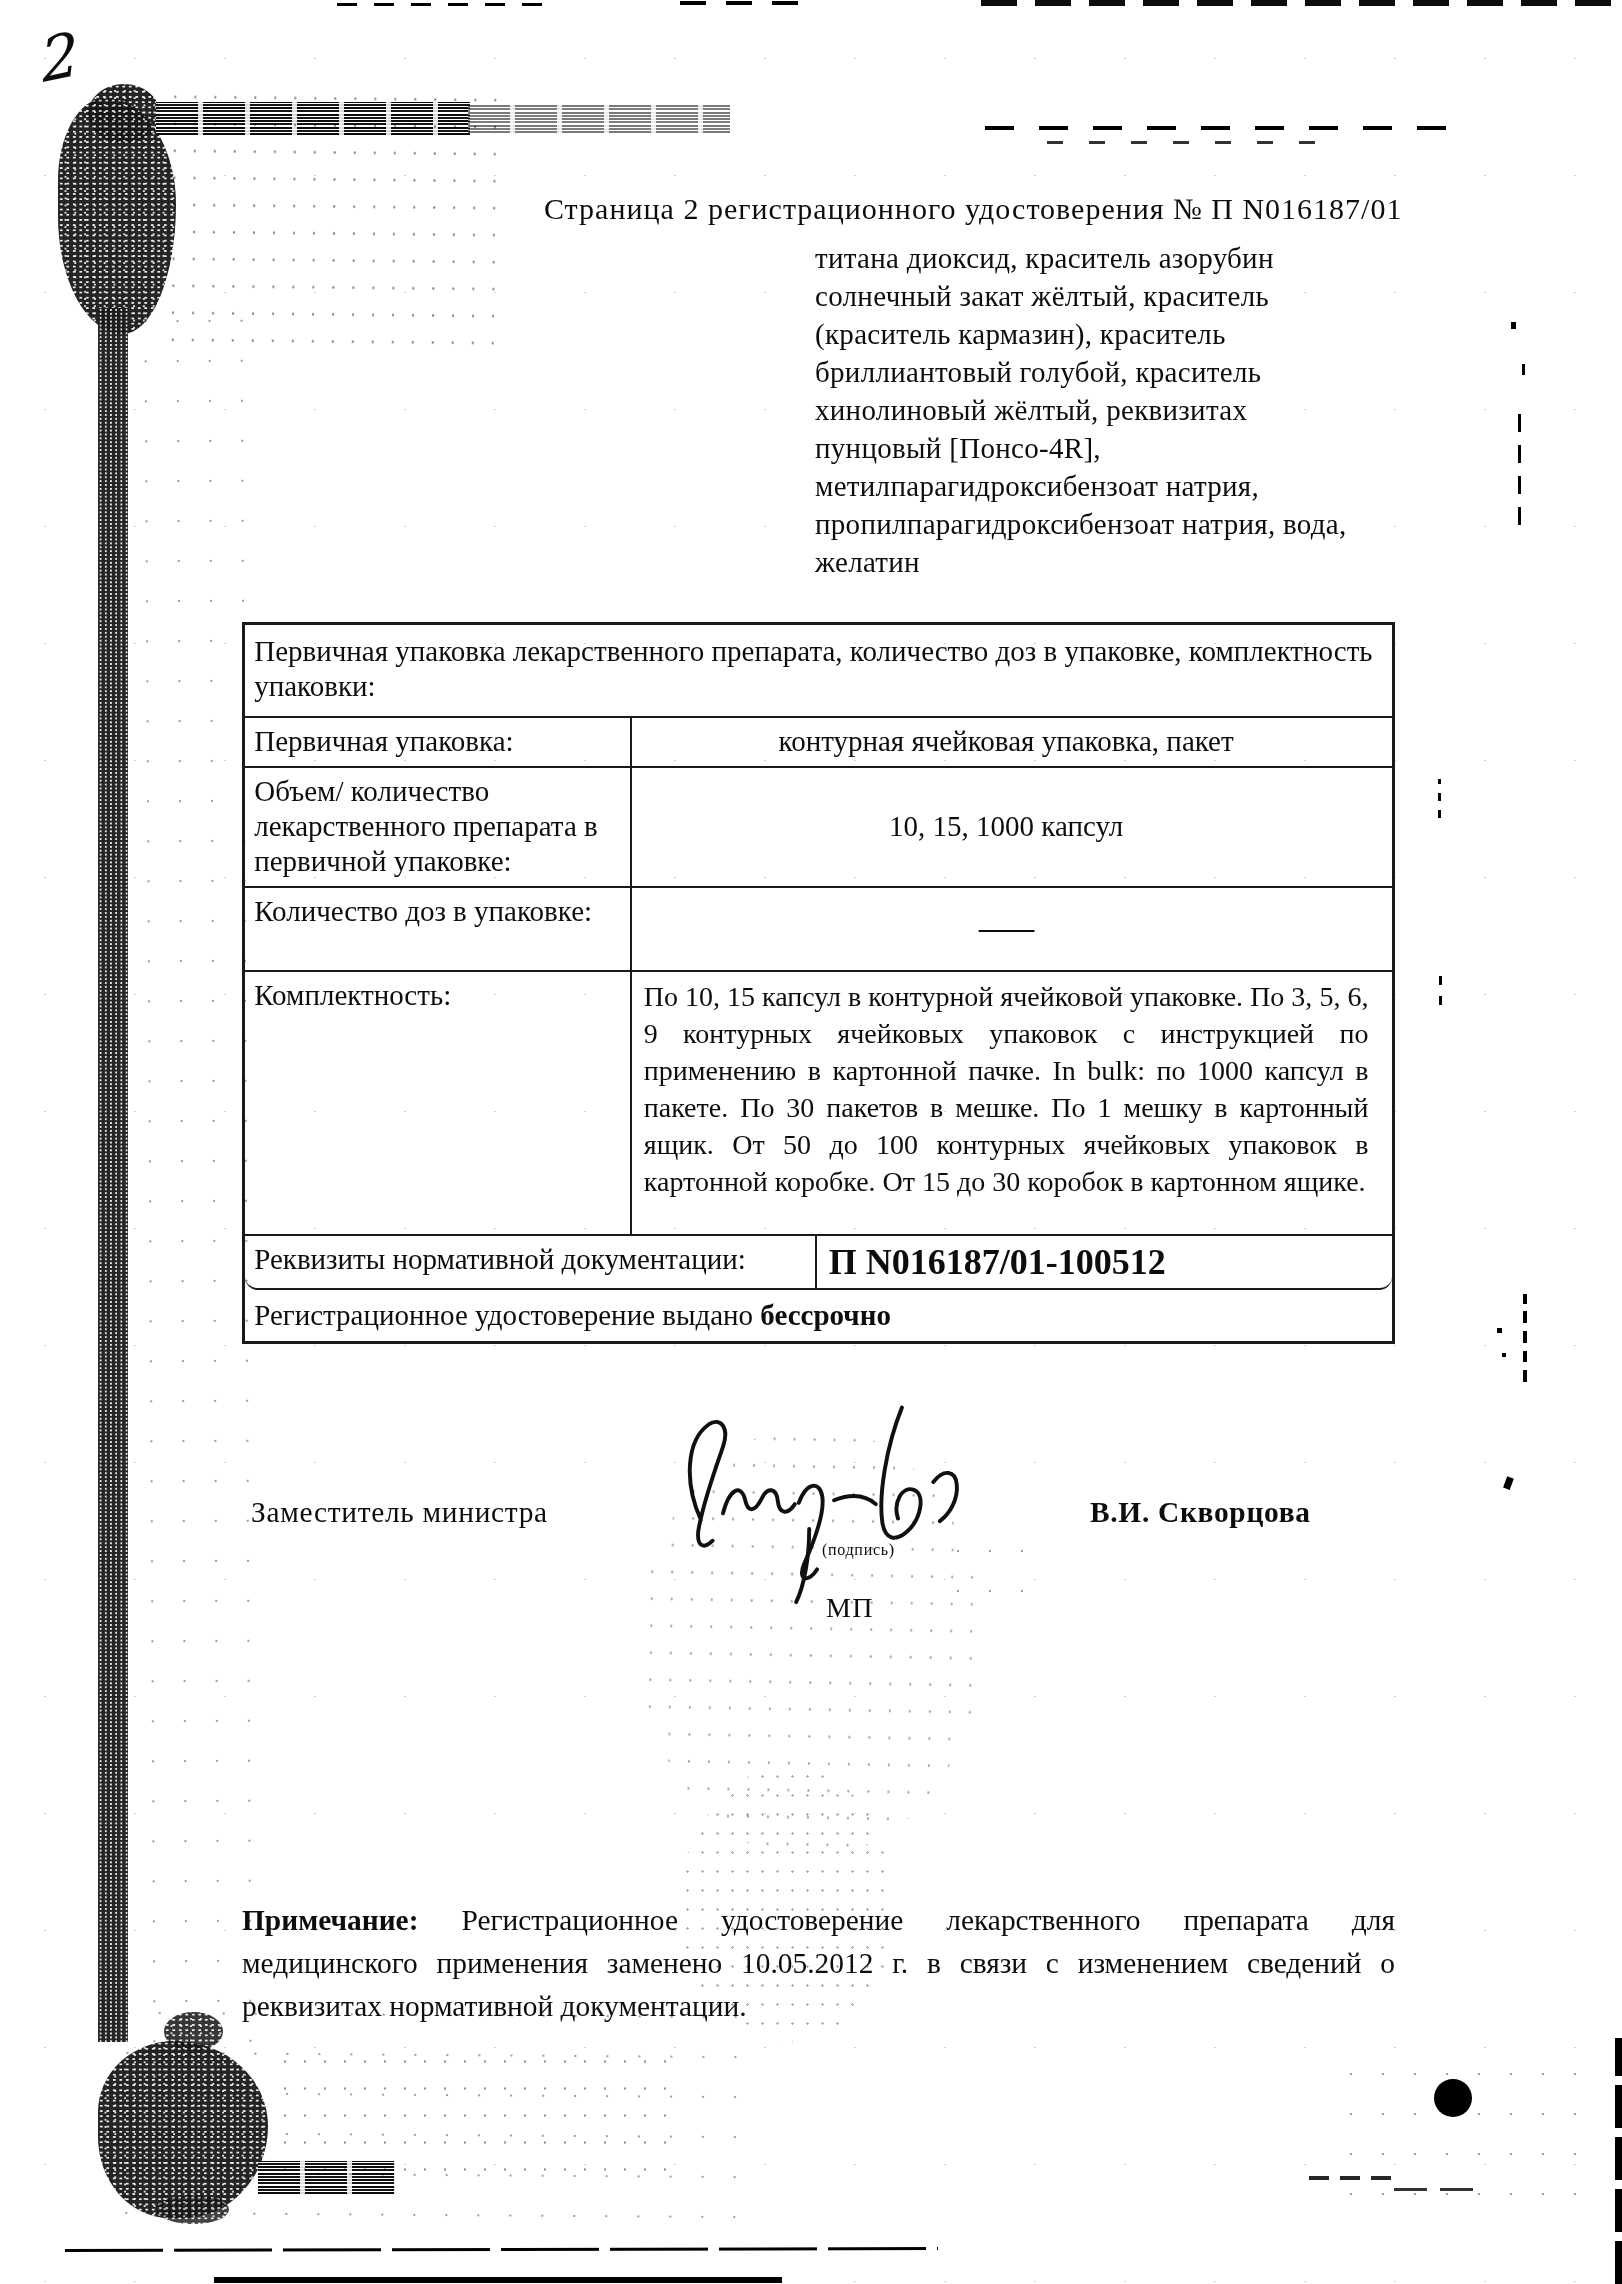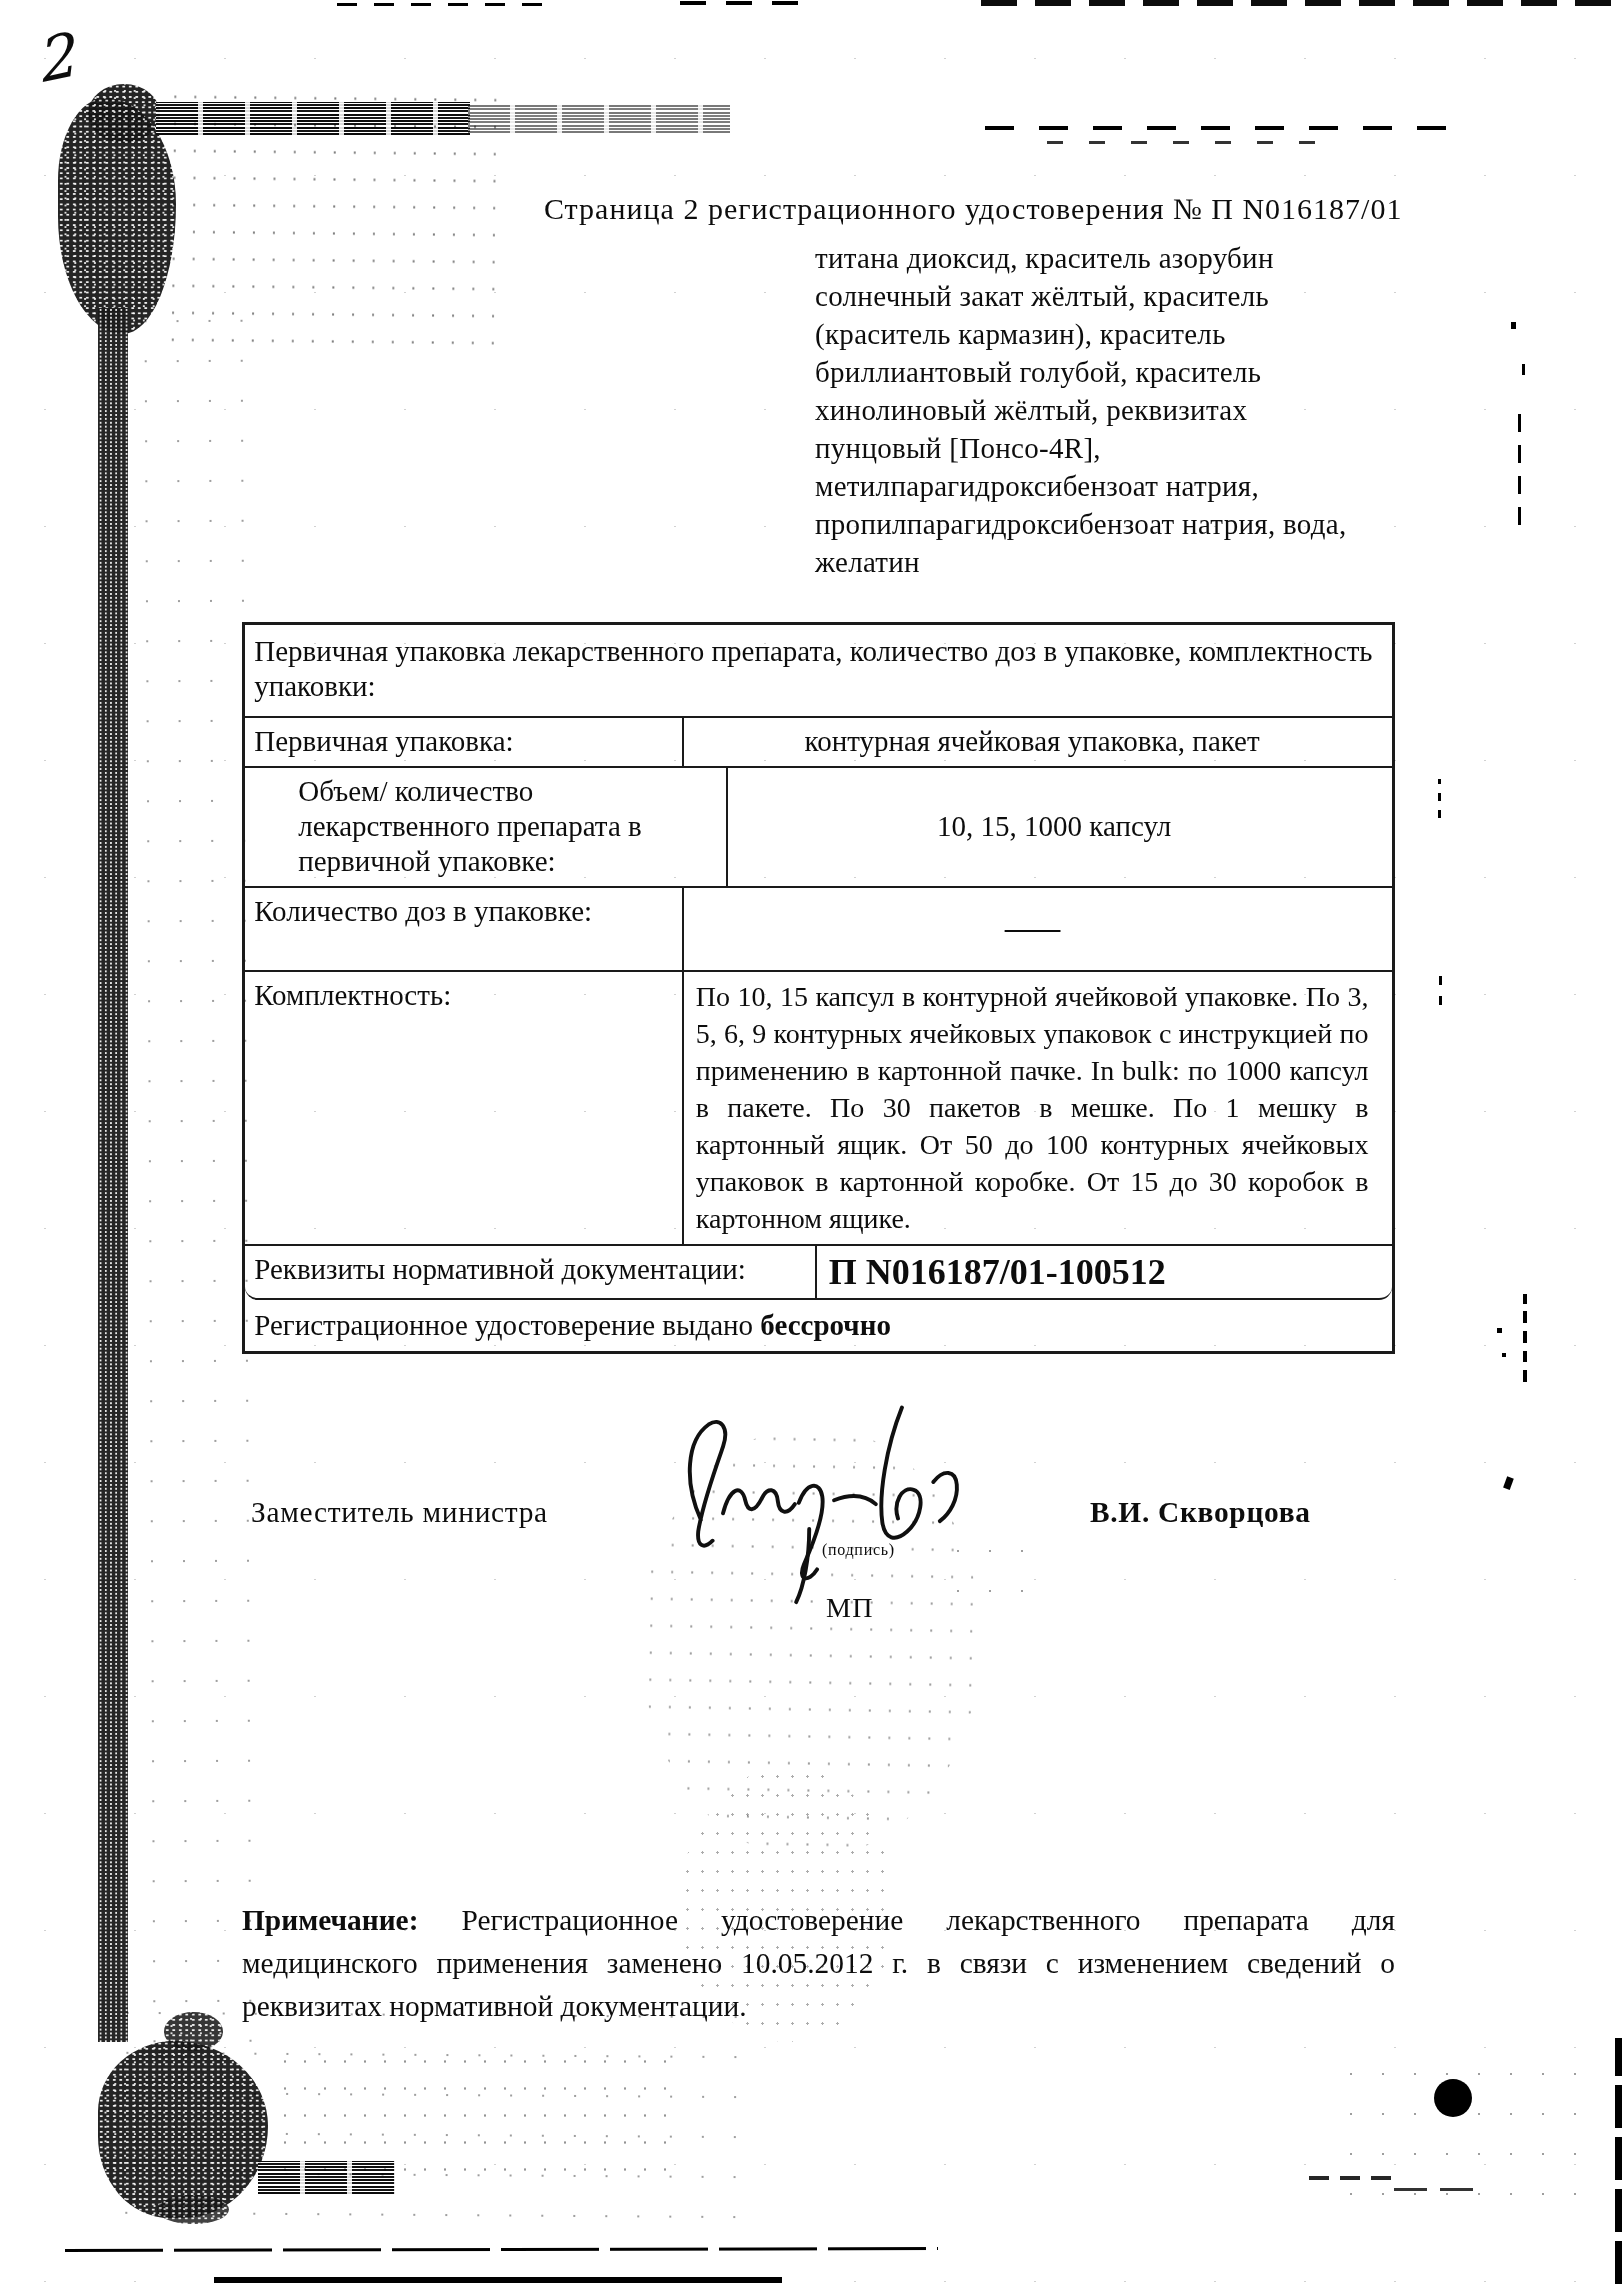--- a/index.html
+++ b/index.html
@@ -10,30 +10,30 @@
   
   .page-header{left:544px;top:192px;font-size:30px;letter-spacing:1px;white-space:nowrap;}
   .composition{left:815px;top:239px;width:602px;font-size:29px;line-height:38px;letter-spacing:0.3px;}
   .note{left:242px;top:1899px;width:1153px;font-size:29.4px;line-height:43px;text-align:justify;}
   
   .tbl{left:242px;top:622px;width:1153px;border:3.3px solid #1a1a1a;box-sizing:border-box;
        font-size:29px;line-height:35px;}
   .tbl-h{padding:9.2px 10.5px 11.8px 9.2px;min-height:84px;box-sizing:border-box;border-bottom:2.6px solid #1a1a1a;}
   .trow{display:flex;border-bottom:2.6px solid #1a1a1a;box-sizing:border-box;}
   .trow:last-child{border-bottom:none;}
-  .lab{width:439px;box-sizing:border-box;border-right:2.6px solid #1a1a1a;padding:6.5px 7.9px 6.5px 9.2px;flex-shrink:0;}
+  .lab{width:387px;box-sizing:border-box;border-right:2.6px solid #1a1a1a;padding:6.5px 7.9px 6.5px 9.2px;flex-shrink:0;}
   .lab.wide{width:572px;}
   .val{flex:1;box-sizing:border-box;padding:6.5px 23.6px 6.5px 11.8px;}
   .val-c{text-align:center;}
   .val-mid{display:flex;align-items:center;justify-content:center;text-align:center;}
   .val-just{text-align:justify;line-height:37px;font-size:28px;}
   .val-bold{font-weight:700;font-size:36px;padding-top:9.2px;}
   .dash-span{display:inline-block;transform:scaleX(1.9);font-weight:700;}
   .r1{min-height:48px;}
-  .r2{min-height:118px;padding-left:44px;}
+  .r2{min-height:118px;}
   .r3{min-height:84px;}
   .r4{min-height:264px;}
   .r5{min-height:54px;border-radius:13px;}
   .footcell{width:100%;padding:7.9px 10.5px 7.9px 9.2px;min-height:42px;box-sizing:border-box;}
   
   .sig-title{left:251px;top:1496px;font-size:29.4px;font-weight:400;letter-spacing:0.7px;}
   .sig-name{left:1090px;top:1496px;font-size:29.4px;font-weight:700;letter-spacing:0.7px;}
   .sig-caption{left:822px;top:1541px;font-size:16px;letter-spacing:0.7px;}
   .sig-mp{left:826px;top:1592px;font-size:28px;letter-spacing:1.3px;}
   .hand-2{left:41px;top:22px;font-size:60px;font-style:italic;

